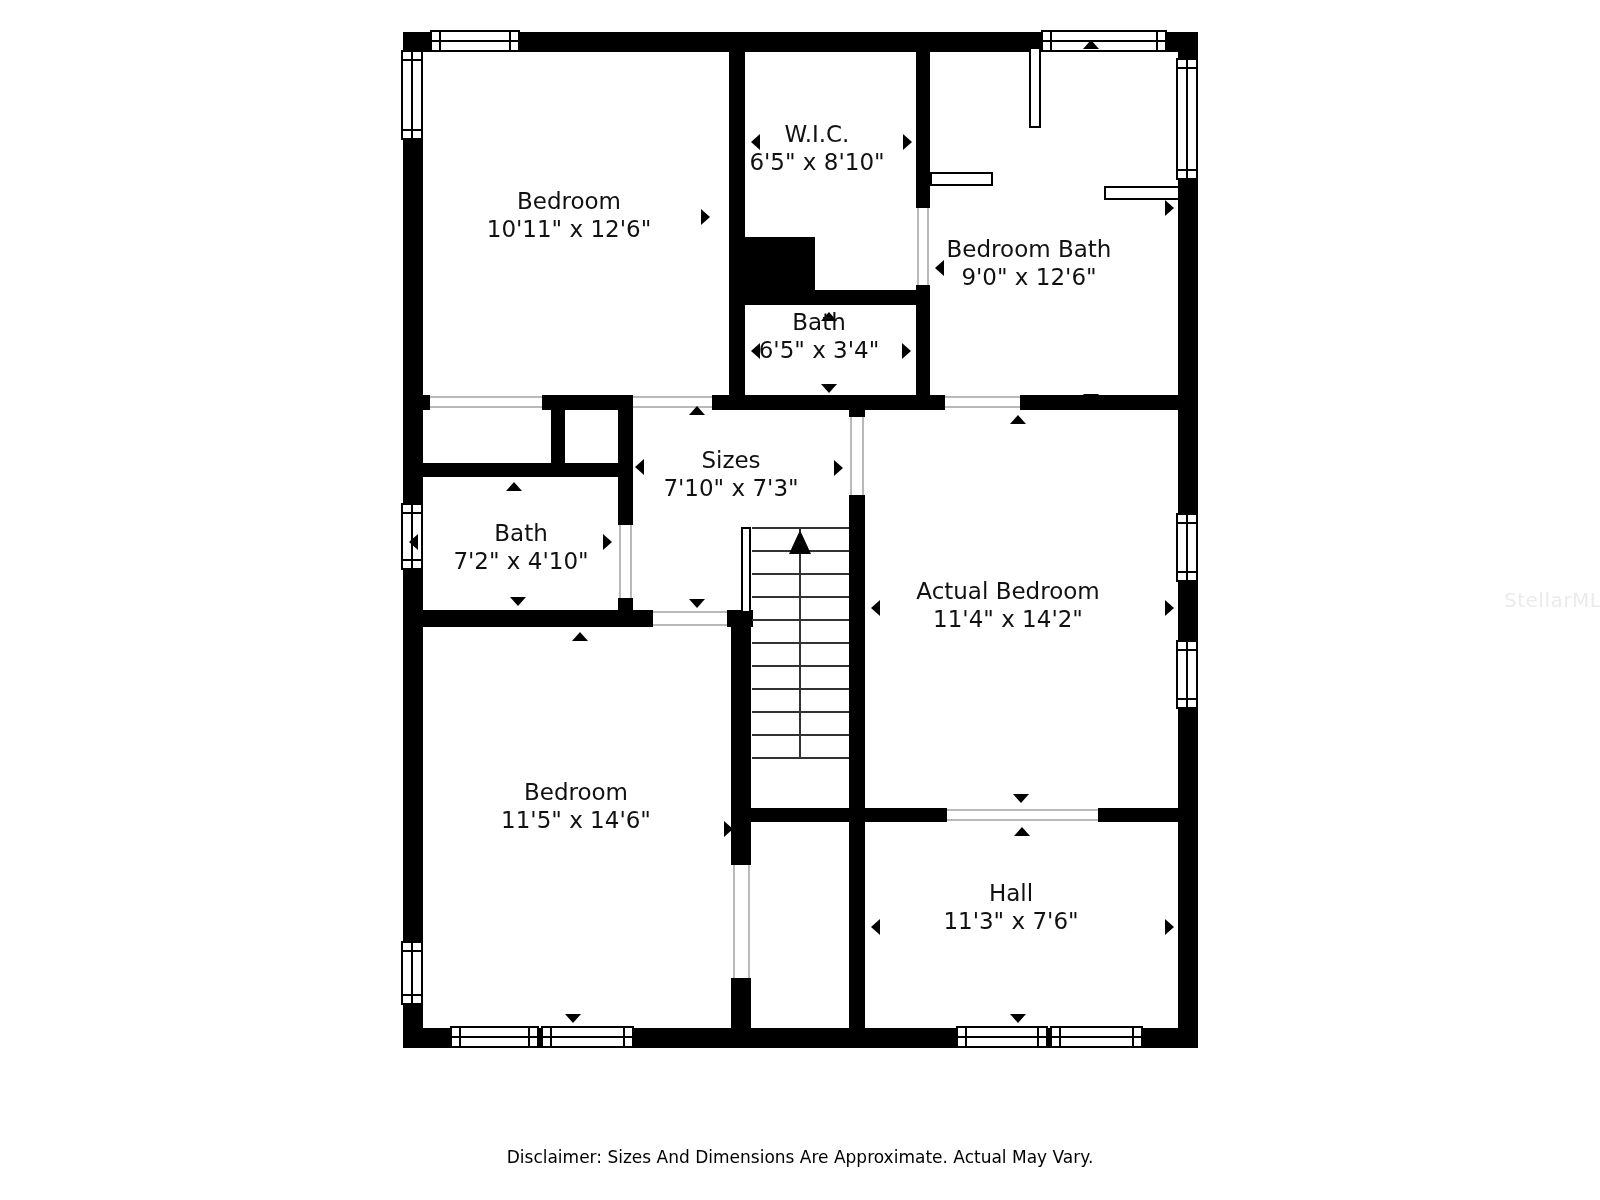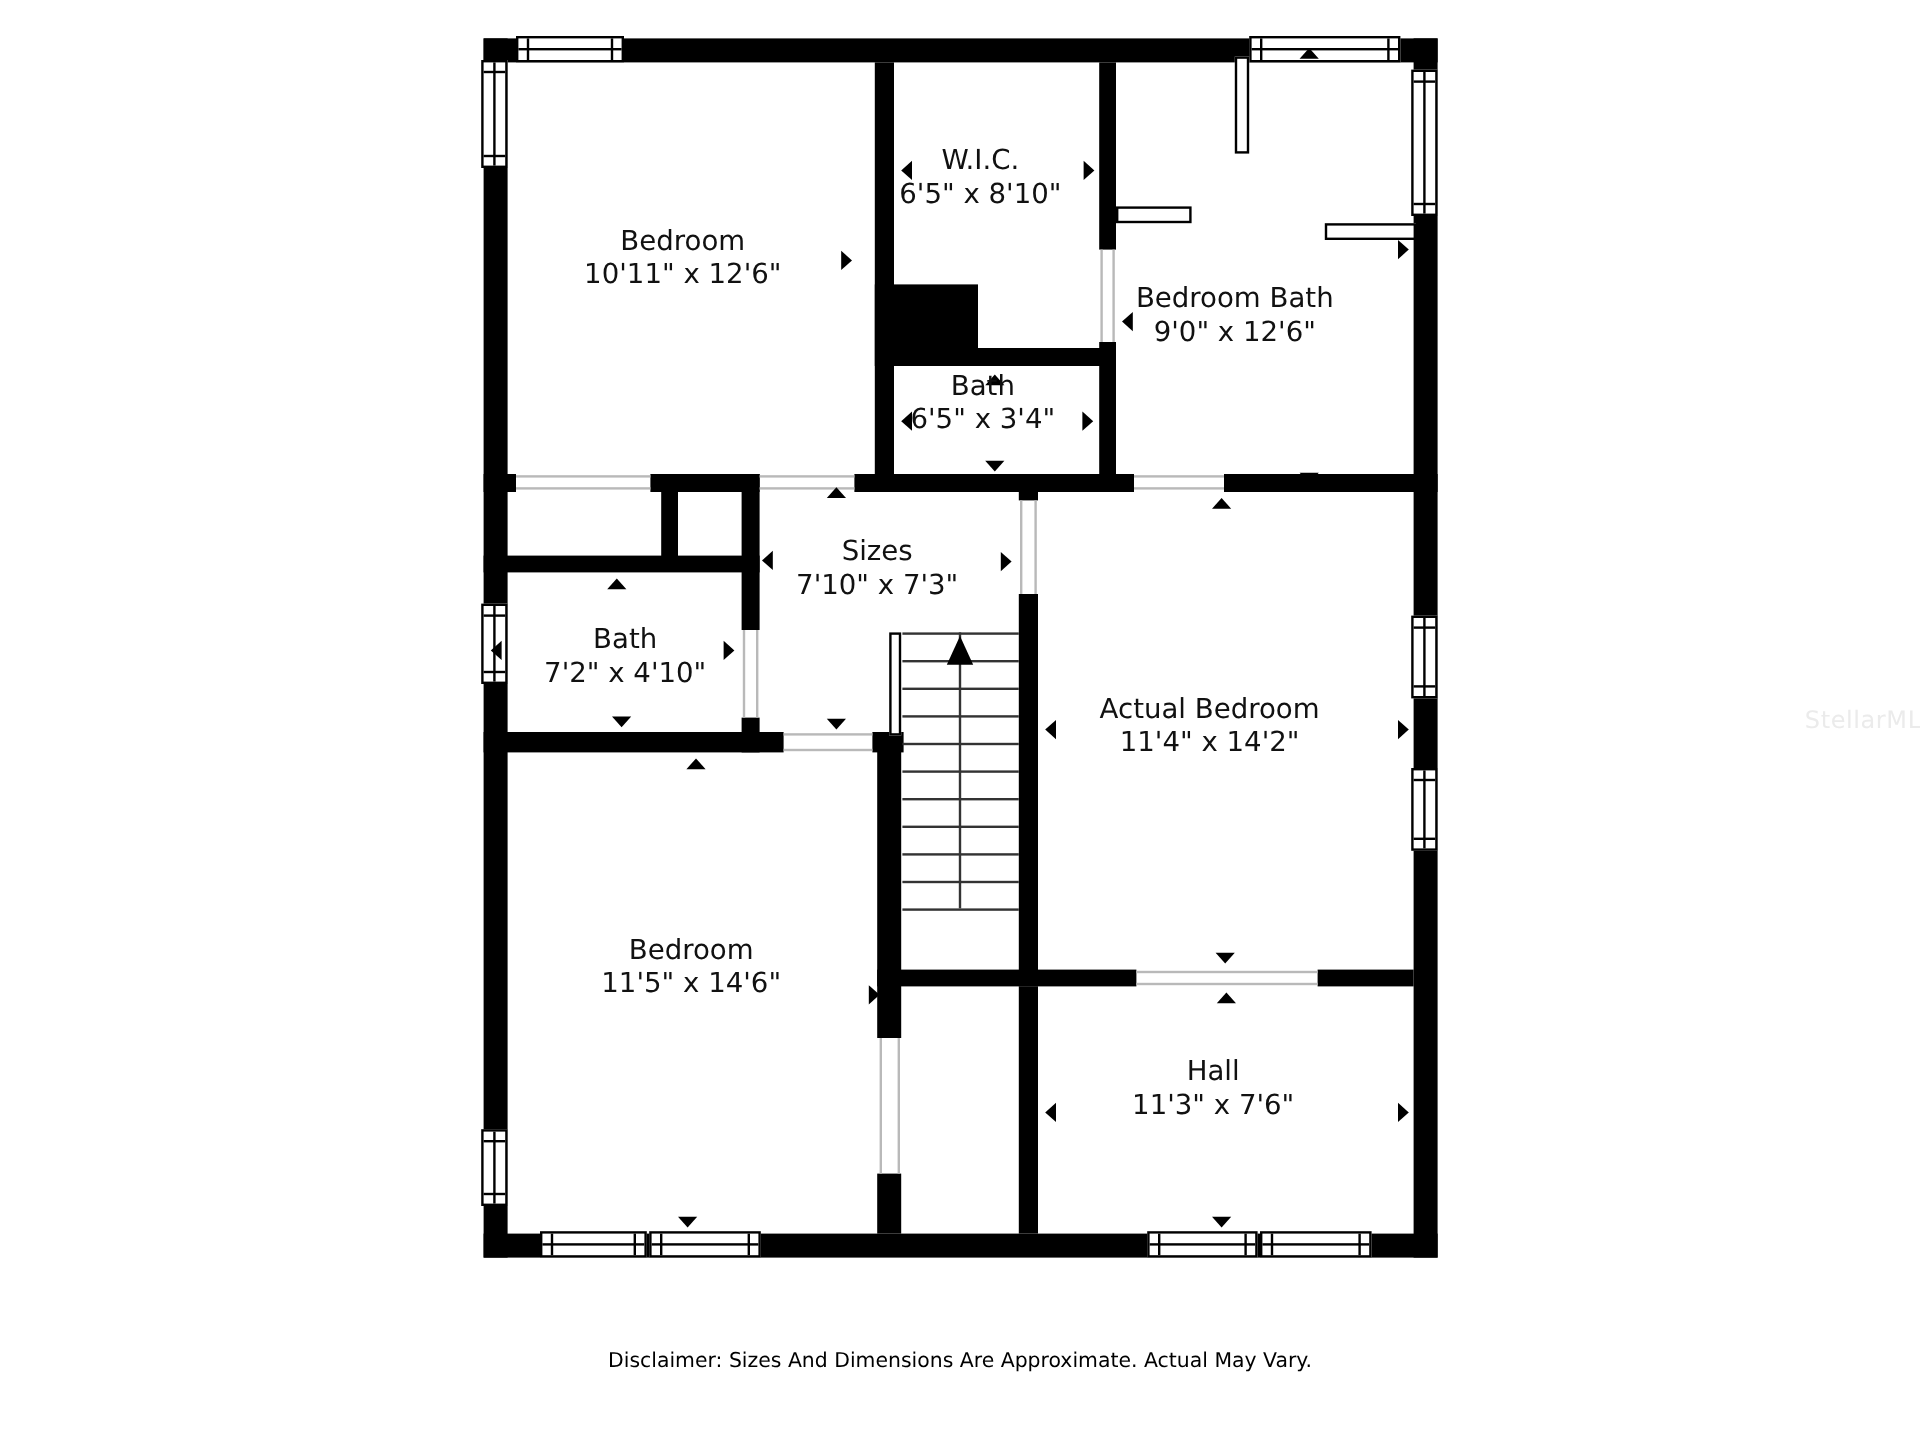--- a/index.html
+++ b/index.html
@@ -22,21 +22,21 @@
       border-left:11px solid transparent;border-right:11px solid transparent;
       border-bottom:24px solid #000;}
   .arrow{position:absolute;width:0;height:0;}
   .arrow.up{border-left:8px solid transparent;border-right:8px solid transparent;border-bottom:9px solid #000;}
   .arrow.down{border-left:8px solid transparent;border-right:8px solid transparent;border-top:9px solid #000;}
   .arrow.left{border-top:8px solid transparent;border-bottom:8px solid transparent;border-right:9px solid #000;}
   .arrow.right{border-top:8px solid transparent;border-bottom:8px solid transparent;border-left:9px solid #000;}
   .room-label{position:absolute;transform:translate(-50%,-50%);text-align:center;
       color:#111;font-size:23px;line-height:28px;white-space:nowrap;}
   #watermark{position:absolute;color:#ebebeb;font-size:20px;letter-spacing:0.5px;}
-  #disclaimer{position:absolute;left:50%;transform:translateX(-50%);top:1124px;
+  #disclaimer{position:absolute;left:50%;transform:translateX(-50%);top:1147px;
       color:#000;font-size:17px;white-space:nowrap;}
 </style>
 </head>
 <body>
 
 <div id="stage">
   <div id="geometry">
       <div class="wall" style="left: 403px; top: 32px; width: 795px; height: 20px;"></div>
       <div class="wall" style="left: 403px; top: 1028px; width: 795px; height: 20px;"></div>
       <div class="wall" style="left: 403px; top: 32px; width: 20px; height: 1016px;"></div>

